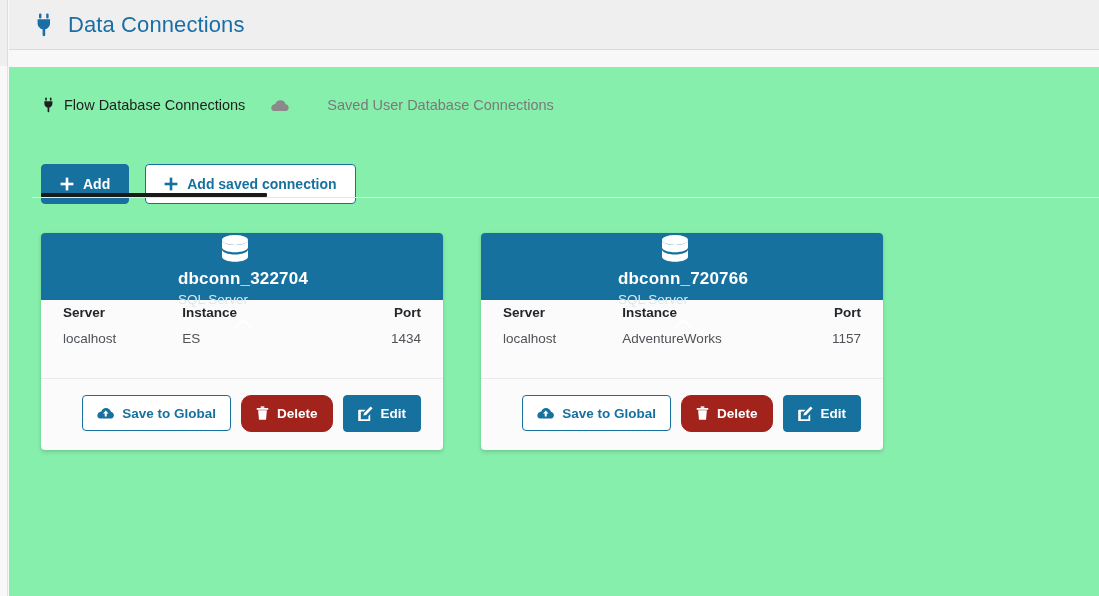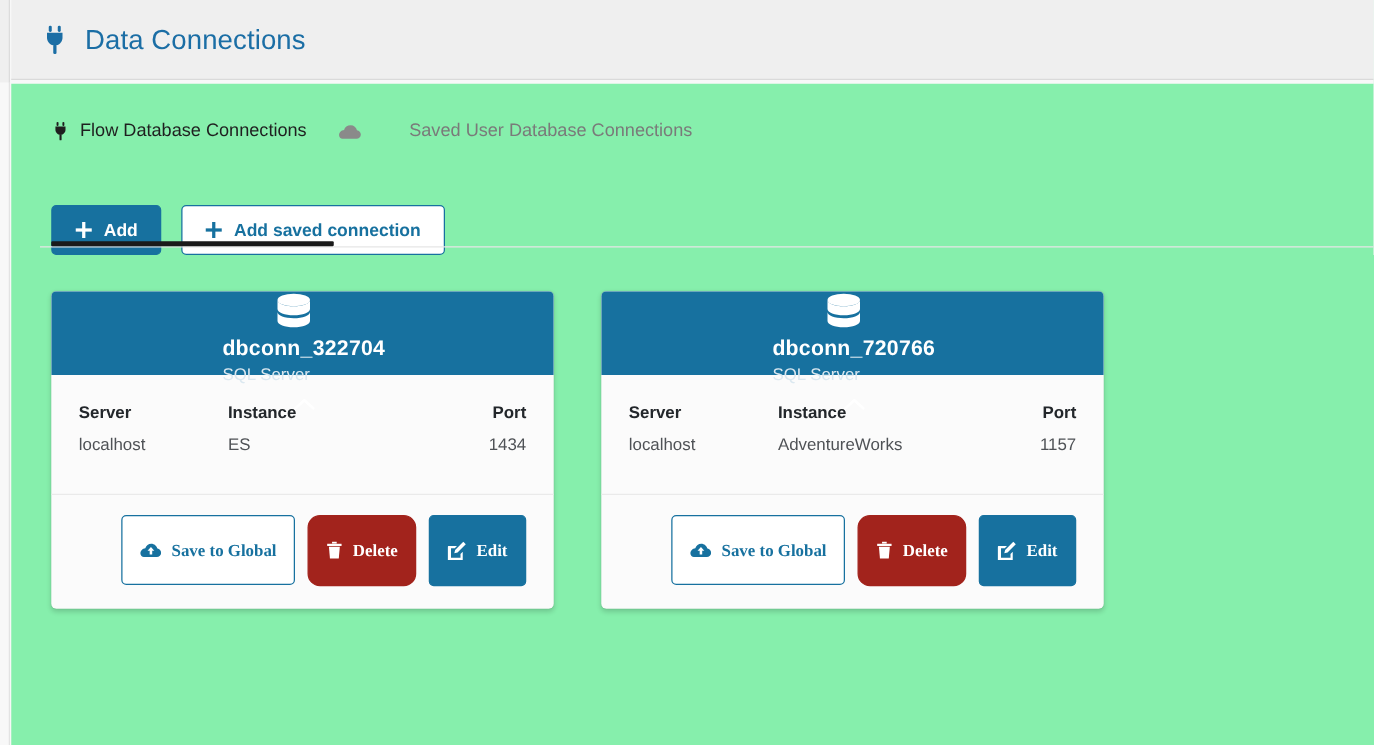--- a/index.html
+++ b/index.html
@@ -35,21 +35,21 @@
     left: 0; top: 0;
     width: 8px; height: 66px;
     background: #efefef;
     border-right: 1px solid #dcdcdc;
   }
 
   
   .page-header {
     position: absolute;
     left: 9px; top: 0;
-    width: 1090px; height: 64px;
+    width: 1090px; height: 50px;
     background: #efefef;
     border-bottom: 1px solid #dadada;
     display: flex;
     align-items: center;
     padding-left: 22px;
   }
   .page-header .plug-icon {
     width: 26px; height: 28px;
     display: flex; align-items: center; justify-content: center;
     margin-right: 11px;
@@ -191,21 +191,21 @@
     margin-top: 1px;
   }
   .collapse-btn {
     width: 26px; height: 26px;
     display: flex; align-items: center; justify-content: center;
     cursor: pointer;
     flex: 0 0 auto;
   }
 
   .card-body {
-    padding: 20px 22px 28px 22px;
+    padding: 3px 22px 28px 22px;
     border-bottom: 1px solid #eaeaea;
   }
   .detail-grid {
     display: grid;
     grid-template-columns: 1fr 1fr 1fr;
     row-gap: 5px;
   }
   .detail-label {
     font-size: 13.5px;
     font-weight: bold;
@@ -220,24 +220,23 @@
   .col-port { text-align: right; }
 
   .card-footer {
     display: flex;
     justify-content: flex-end;
     align-items: center;
     gap: 10px;
     padding: 16px 22px 18px 22px;
   }
   .btn-sm {
-    padding: 20px 14px;
+    padding: 10px 14px;
     font-size: 13.5px;
     gap: 8px;
-    font-family: Liberation Serif, serif;
   }
   .btn-danger {
     background: #a2231c;
     color: #ffffff;
     border-color: #a2231c;
     border-radius: 10px;
   }
 
   svg { display: block; }
 </style>

